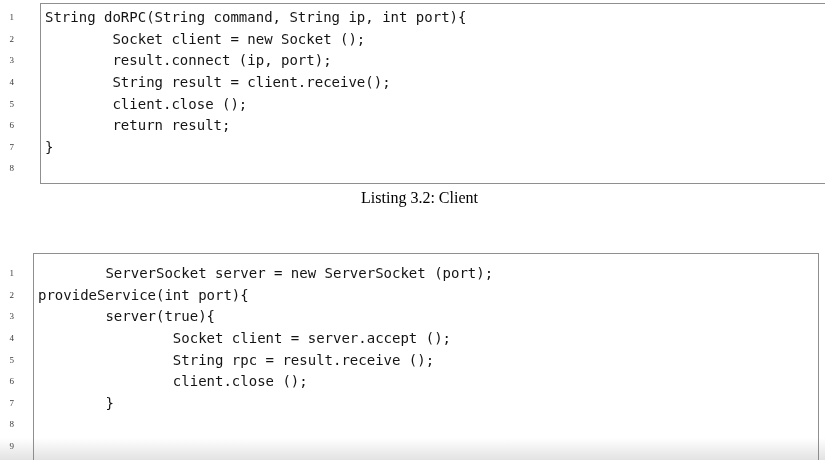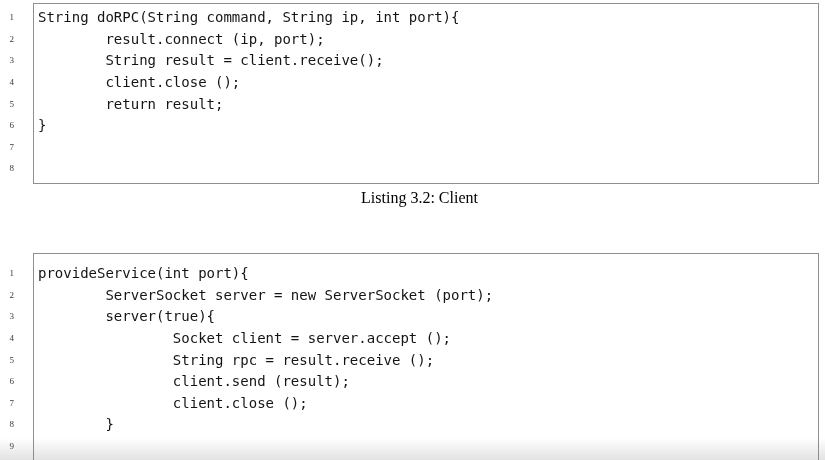--- a/index.html
+++ b/index.html
@@ -11,21 +11,21 @@
     overflow: hidden;
     position: relative;
     font-family: "Liberation Serif", serif;
   }
   .frame {
     position: absolute;
     box-sizing: border-box;
     border: 1px solid #8f8f8f;
     background: #ffffff;
   }
-  #frame1 { left: 33px; top: 3px;   width: 786px; height: 181px; }
+  #frame1 { left: 40px; top: 3px;   width: 786px; height: 181px; }
   #frame2 { left: 33px; top: 253px; width: 786px; height: 215px; border-bottom: none; }
   .code {
     font-family: "DejaVu Sans Mono", "Liberation Mono", monospace;
     font-size: 14px;
     color: #141414;
   }
   .codeline {
     height: 21.65px;
     line-height: 21.65px;
     white-space: pre;
@@ -71,20 +71,21 @@
     <div class="ln">3</div>
     <div class="ln">4</div>
     <div class="ln">5</div>
     <div class="ln">6</div>
     <div class="ln">7</div>
     <div class="ln">8</div>
   </div>
   <div class="frame" id="frame1">
     <div class="code" id="code1">
       <div class="codeline">String doRPC(String command, String ip, int port){</div>
+      <div class="codeline">        Socket client = new Socket ();</div>
       <div class="codeline">        result.connect (ip, port);</div>
       <div class="codeline">        String result = client.receive();</div>
       <div class="codeline">        client.close ();</div>
       <div class="codeline">        return result;</div>
       <div class="codeline">}</div>
     </div>
   </div>
 </div>
 
 <div class="caption">Listing 3.2: Client</div>
@@ -96,25 +97,24 @@
     <div class="ln">3</div>
     <div class="ln">4</div>
     <div class="ln">5</div>
     <div class="ln">6</div>
     <div class="ln">7</div>
     <div class="ln">8</div>
     <div class="ln">9</div>
   </div>
   <div class="frame" id="frame2">
     <div class="code" id="code2">
+      <div class="codeline">        ServerSocket server = new ServerSocket (port);</div>
       <div class="codeline">provideService(int port){</div>
-      <div class="codeline">        ServerSocket server = new ServerSocket (port);</div>
       <div class="codeline">        server(true){</div>
       <div class="codeline">                Socket client = server.accept ();</div>
       <div class="codeline">                String rpc = result.receive ();</div>
-      <div class="codeline">                client.send (result);</div>
       <div class="codeline">                client.close ();</div>
       <div class="codeline">        }</div>
     </div>
   </div>
 </div>
 
 <div class="bottom-fade"></div>
 
 </body></html>

